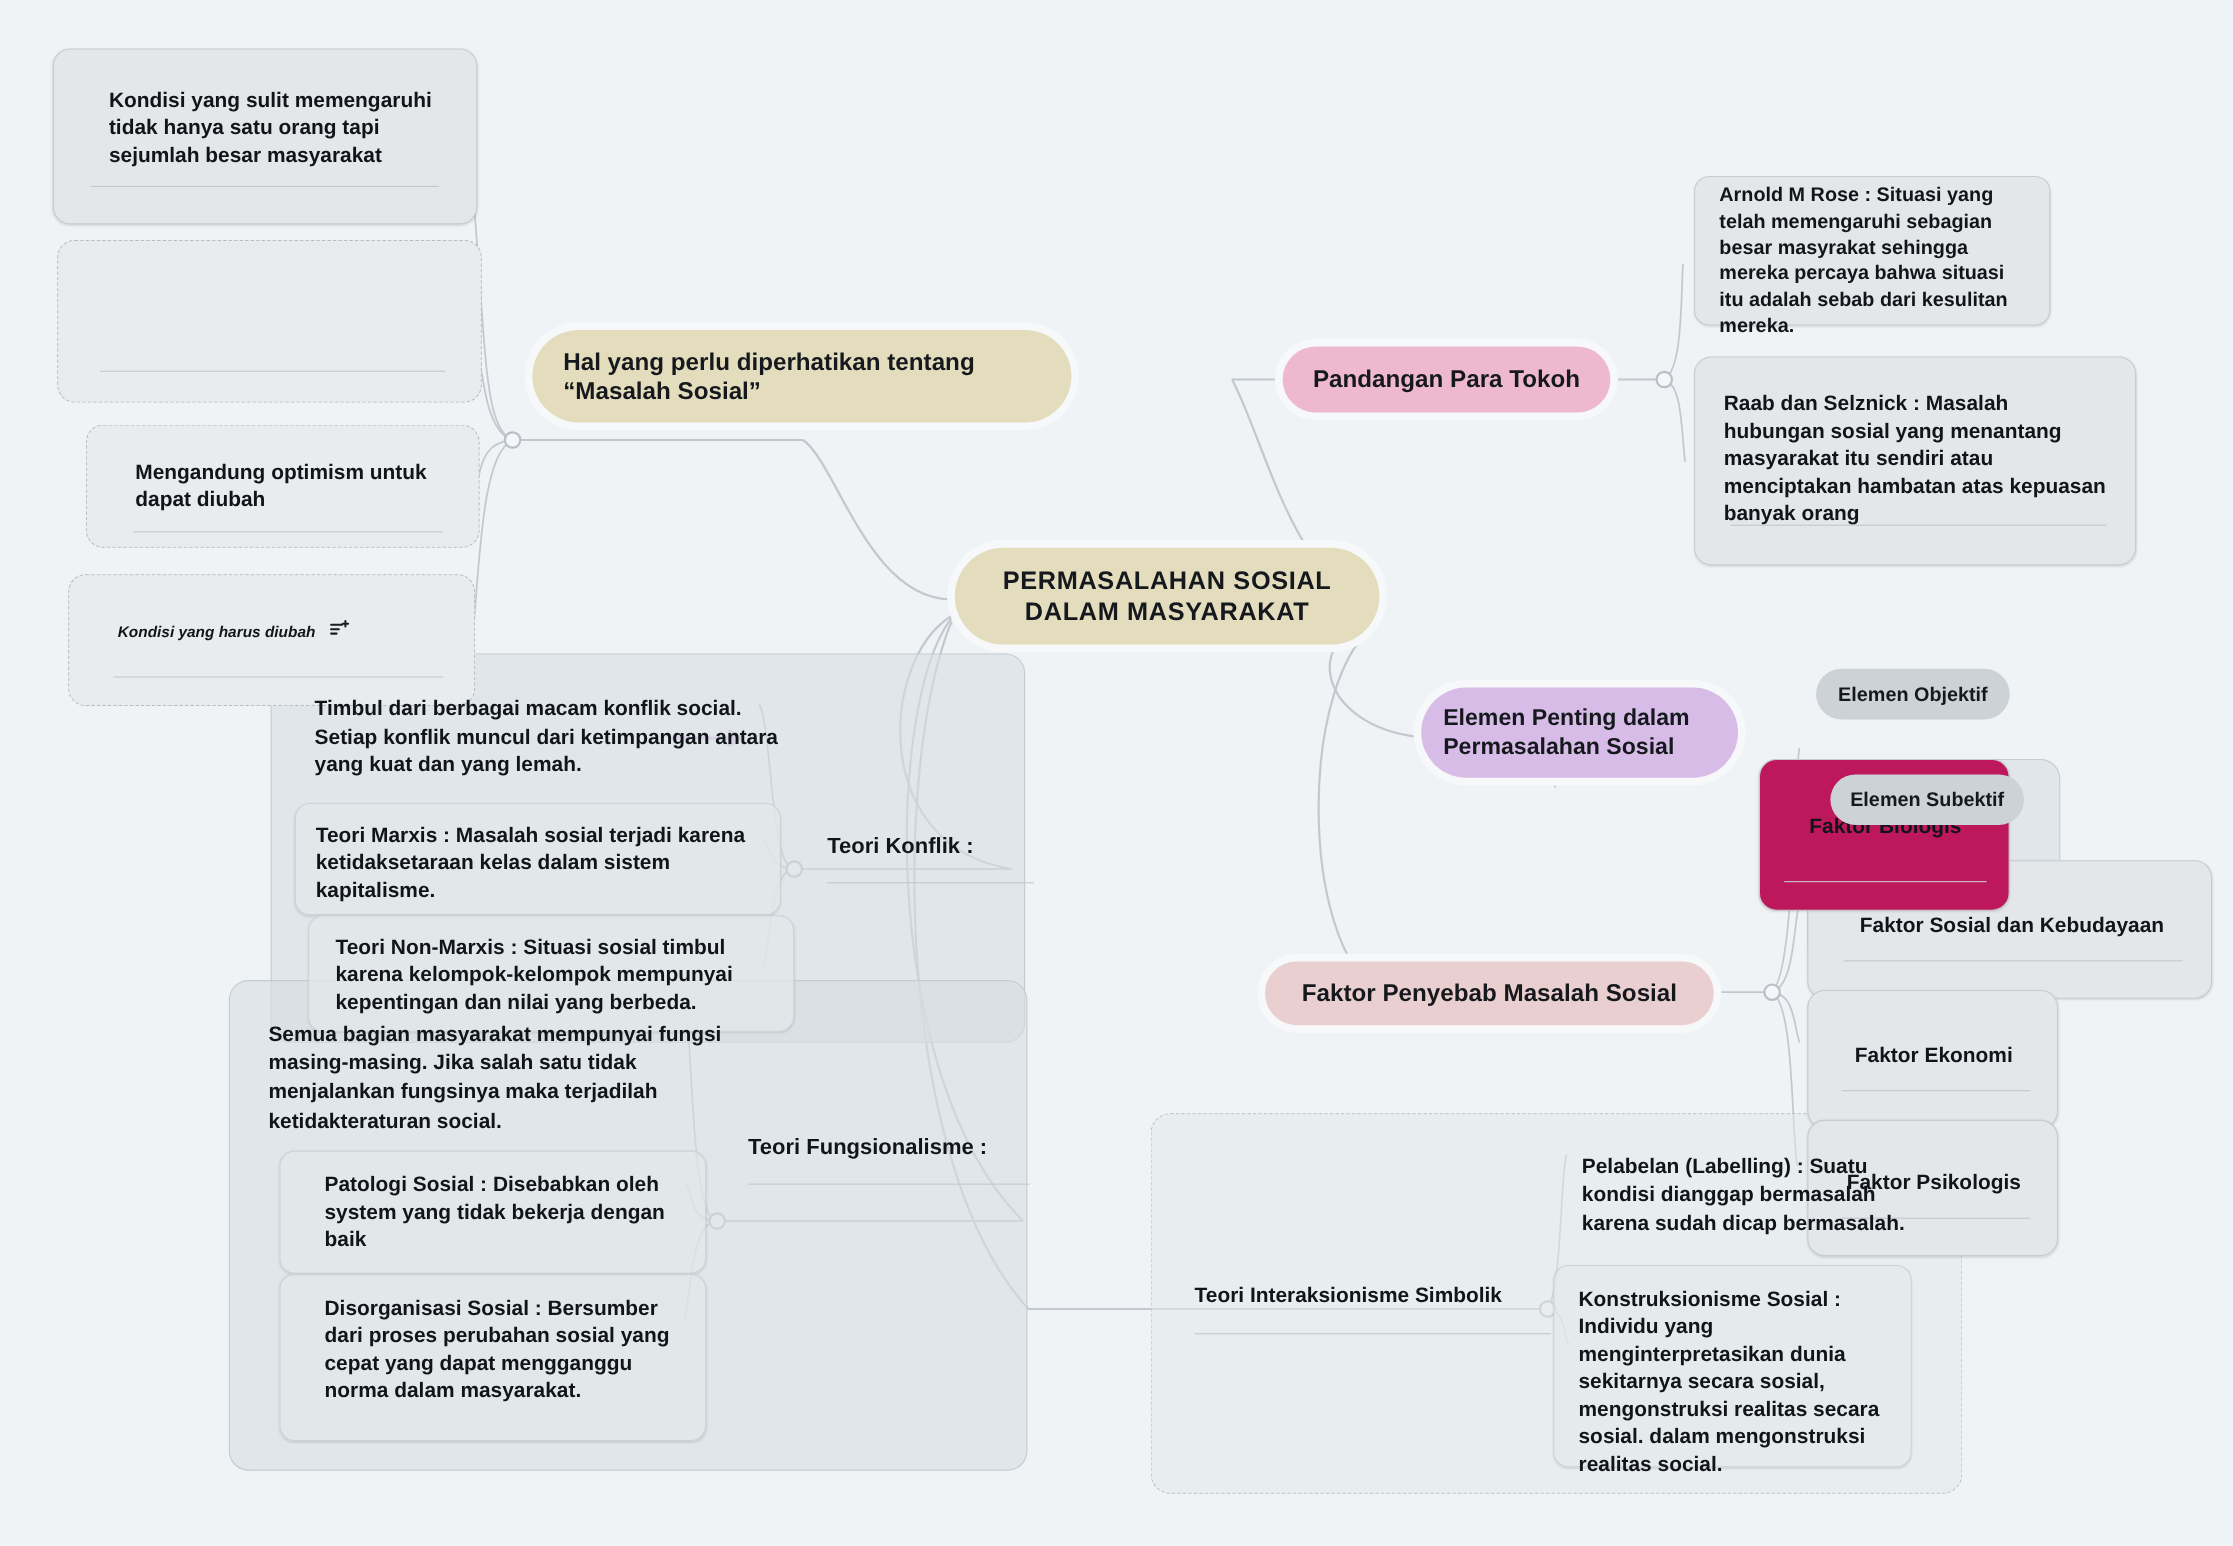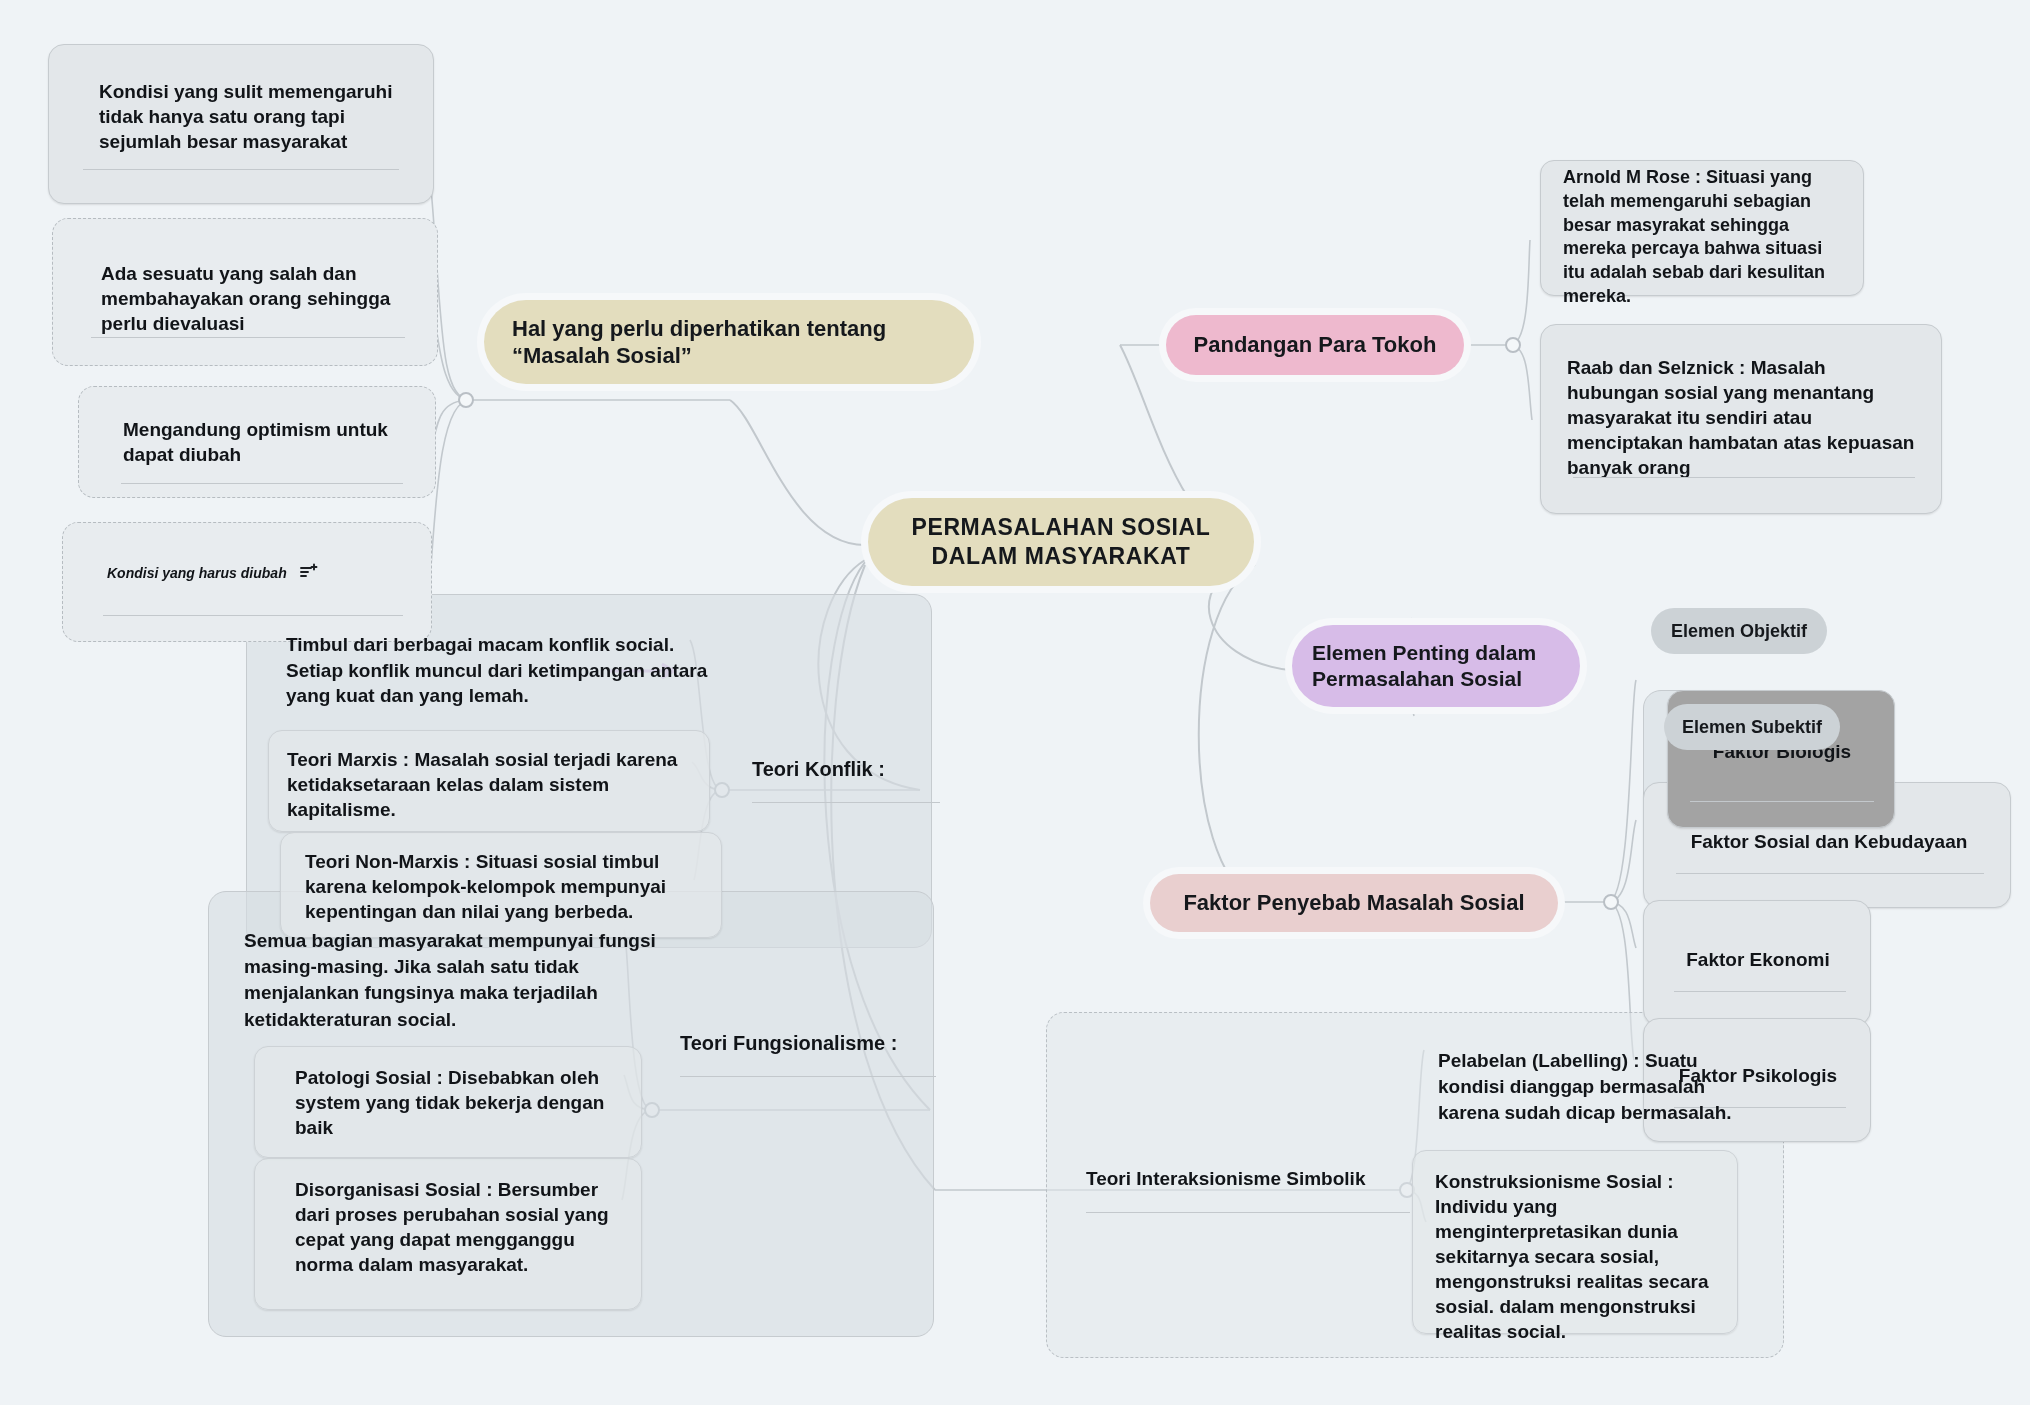--- a/index.html
+++ b/index.html
@@ -148,21 +148,20 @@
   <div class="group" style="left:208px;top:891px;width:724px;height:444px;"></div>
   <div class="group dashed" style="left:1046px;top:1012px;width:736px;height:344px;"></div>
   <div class="group" style="left:1643px;top:690px;width:228px;height:186px;"></div>
 
   <div class="node card" style="left:48px;top:44px;width:386px;height:160px;padding:34px 34px 0 50px;">
     <div class="txt" style="font-size:19px;">Kondisi yang sulit memengaruhi tidak hanya satu orang tapi sejumlah besar masyarakat</div>
     <div class="rule" style="top:124px;left:34px;right:34px;"></div>
   </div>
 
   <div class="node card dashed" style="left:52px;top:218px;width:386px;height:148px;padding:42px 34px 0 48px;">
-    <div class="txt" style="font-size:19px;">Ada sesuatu yang salah dan membahayakan orang sehingga perlu dievaluasi</div>
     <div class="rule" style="top:118px;left:38px;right:32px;"></div>
   </div>
 
   <div class="node card dashed" style="left:78px;top:386px;width:358px;height:112px;padding:30px 34px 0 44px;">
     <div class="txt" style="font-size:19px;">Mengandung optimism untuk dapat diubah</div>
     <div class="rule" style="top:96px;left:42px;right:32px;"></div>
   </div>
 
   <div class="node card dashed" style="left:62px;top:522px;width:370px;height:120px;padding:40px 30px 0 44px;">
     <span class="txt" style="font-size:14px;font-style:italic;">Kondisi yang harus diubah</span>
@@ -219,21 +218,21 @@
   </div>
 
   <div class="node" style="left:1664px;top:704px;width:176px;height:46px;background:#ccd2d6;border-radius:999px;display:flex;align-items:center;justify-content:center;z-index:5;">
     <div class="txt" style="font-weight:bold;font-size:18px;color:#15181c;">Elemen Subektif</div>
   </div>
 
   <div class="node pill" style="left:1150px;top:874px;width:408px;height:58px;background:#e9cfcf;justify-content:center;">
     <div class="txt" style="font-size:22px;">Faktor Penyebab Masalah Sosial</div>
   </div>
 
-  <div class="node card" style="left:1667px;top:690px;width:228px;height:138px;padding:48px 20px 0 22px;z-index:4;background:#a3a3a3;">
+  <div class="node card" style="left:1599px;top:690px;width:228px;height:138px;padding:48px 20px 0 22px;z-index:4;background:#be185d;">
     <div class="txt" style="font-size:19px;text-align:center;">Faktor Biologis</div>
     <div class="rule" style="top:110px;left:22px;right:20px;"></div>
   </div>
 
   <div class="node card" style="left:1643px;top:782px;width:368px;height:126px;padding:46px 22px 0 26px;">
     <div class="txt" style="font-size:19px;text-align:center;">Faktor Sosial dan Kebudayaan</div>
     <div class="rule" style="top:90px;left:32px;right:26px;"></div>
   </div>
 
   <div class="node card" style="left:1643px;top:900px;width:228px;height:126px;padding:46px 20px 0 22px;">

